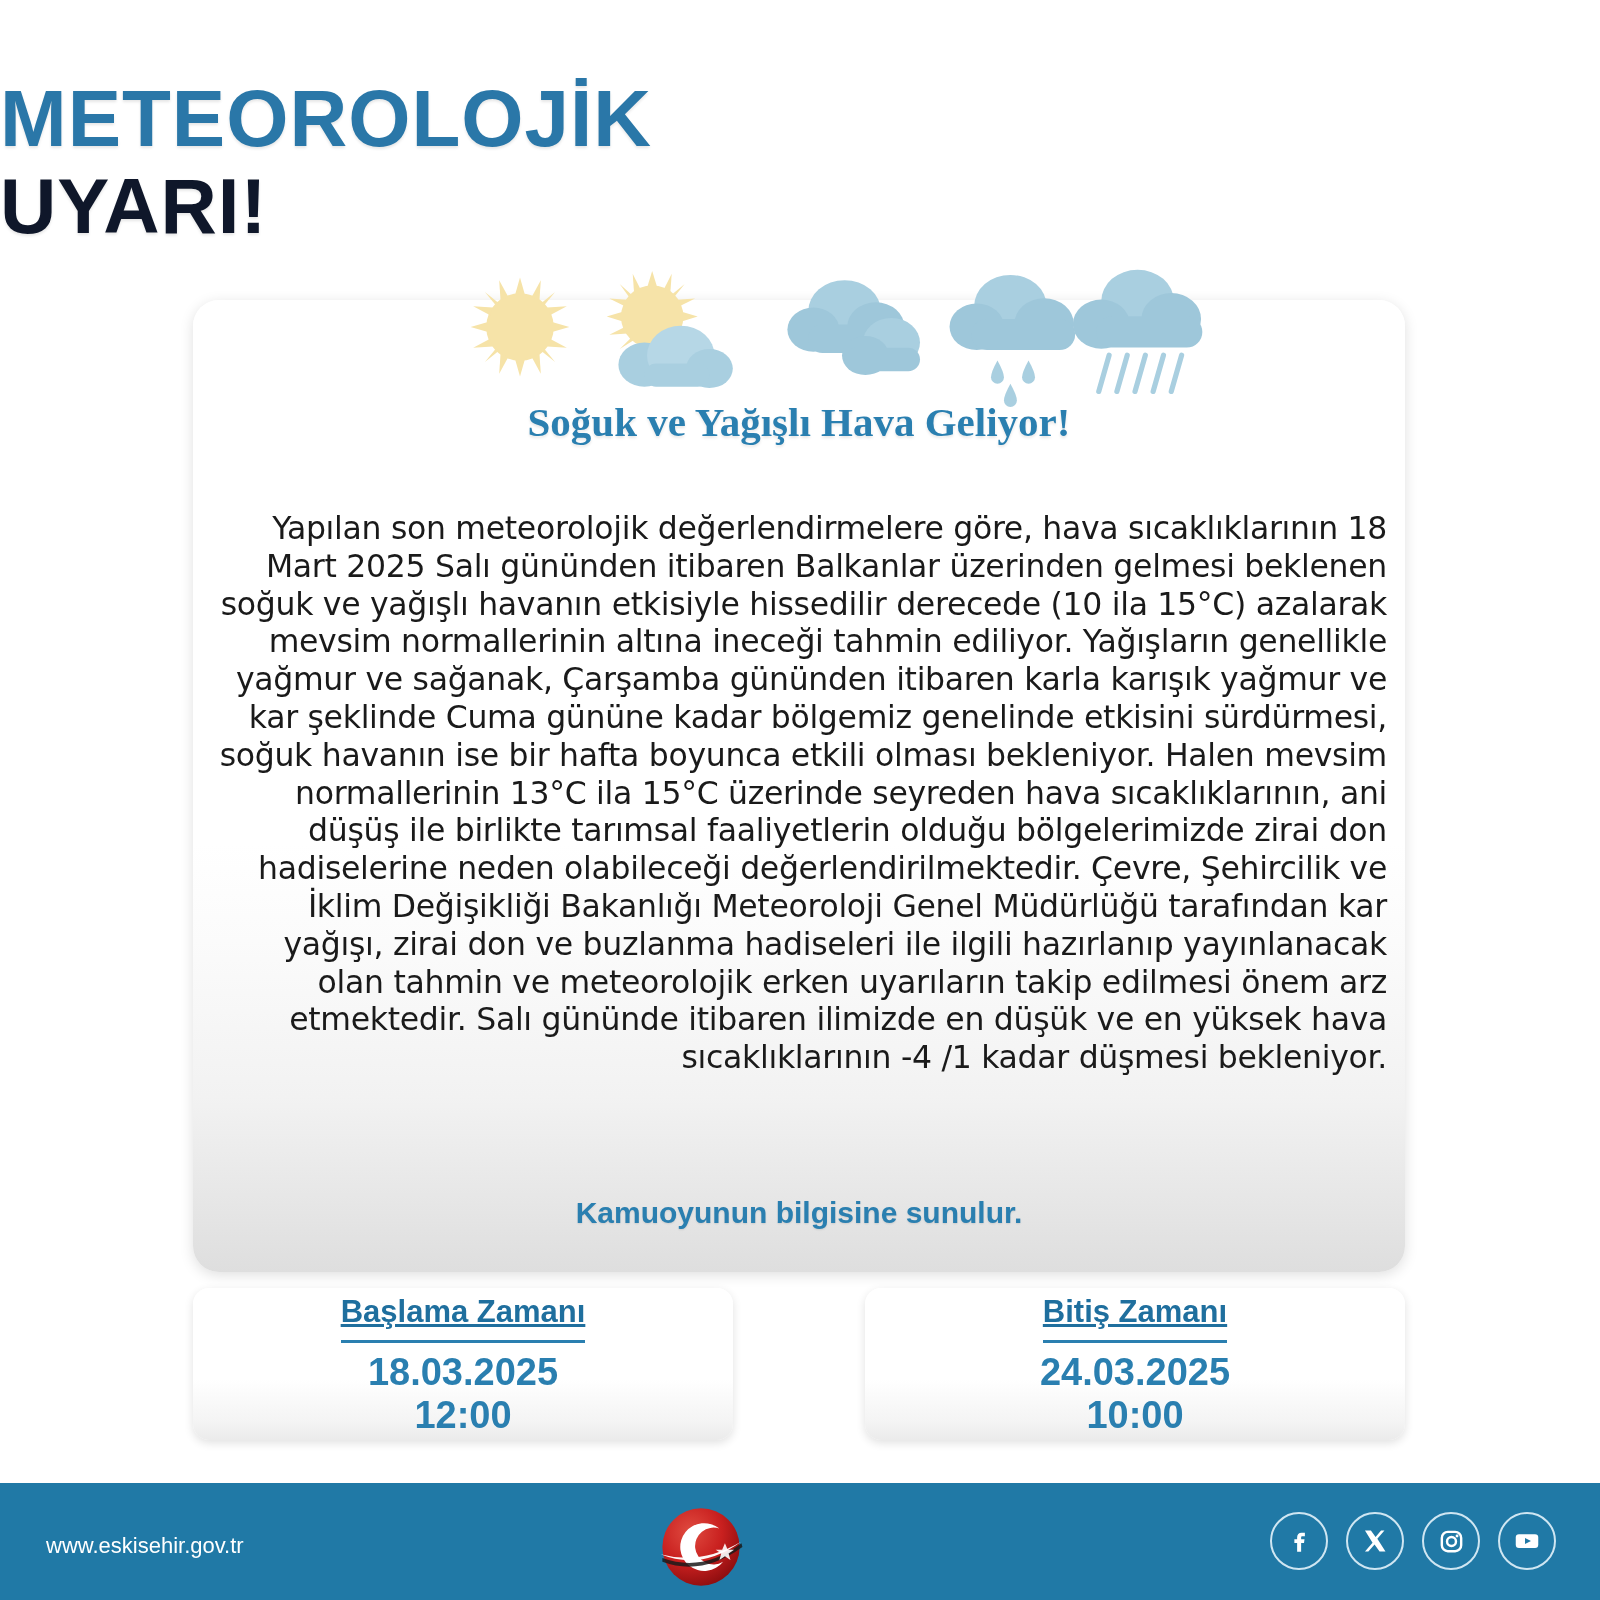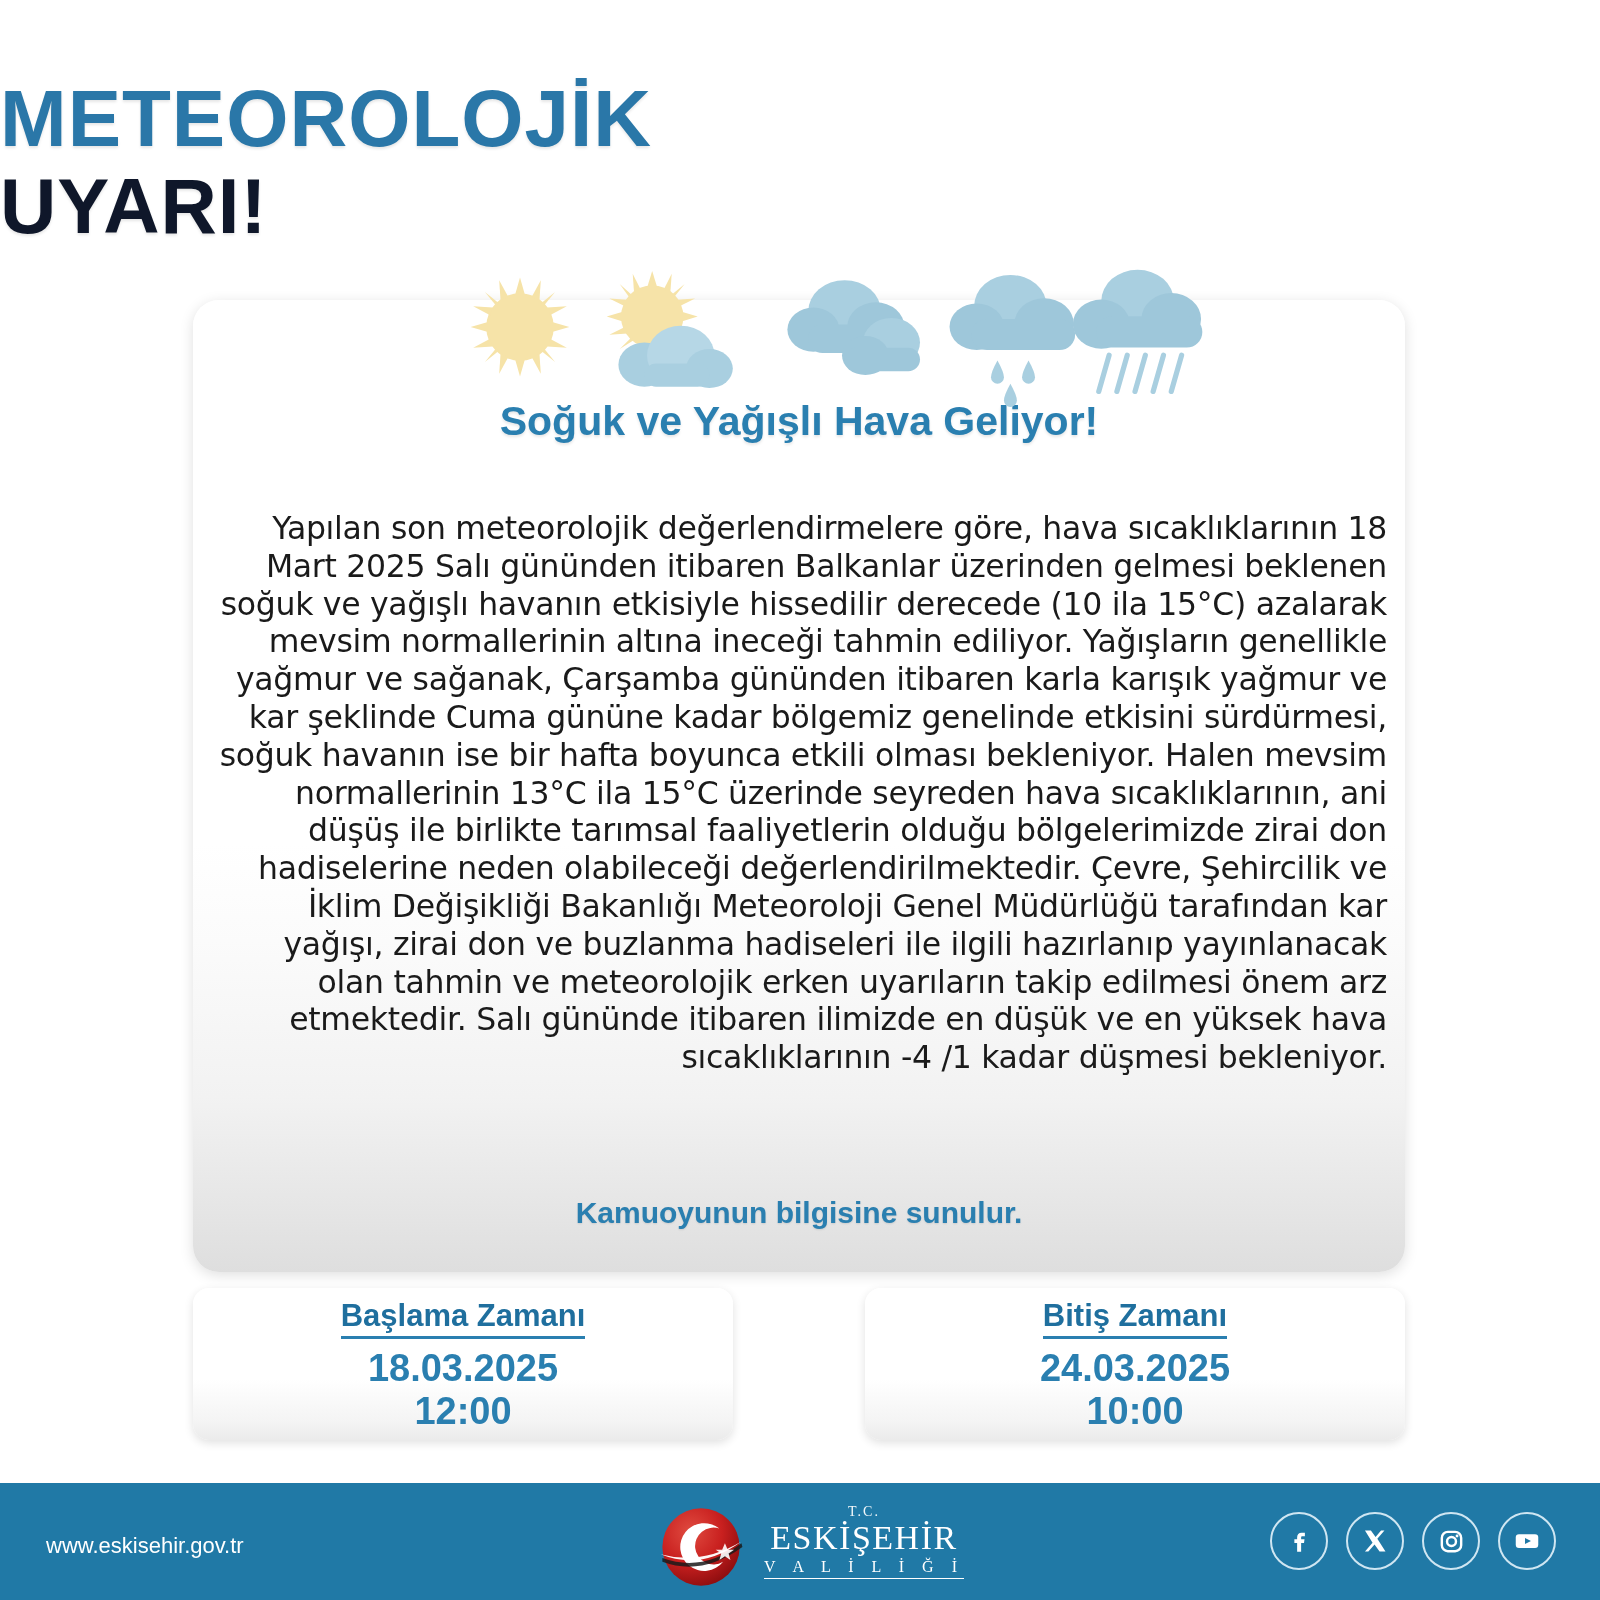--- a/index.html
+++ b/index.html
@@ -85,20 +85,21 @@
   .card-heading {
     position: absolute;
     top: 98px;
     left: 0;
     width: 100%;
     text-align: center;
     font-size: 41px;
     font-weight: bold;
     color: #2a7fb0;
     text-shadow: 0 2px 3px rgba(0,0,0,0.10);
+    font-family: Liberation Serif, serif;
   }
 
   .body-text {
     position: absolute;
     top: 210px;
     left: 18px;
     width: 1176px;
     text-align: justify;
     text-justify: inter-word;
     font-size: 31.5px;
@@ -144,23 +145,24 @@
     align-items: center;
     justify-content: center;
     padding-top: 4px;
     box-sizing: border-box;
   }
   .time-label {
     font-size: 31px;
     font-weight: bold;
     color: #1f6f9e;
     border-bottom: 3px solid #2a7fb0;
-    padding-bottom: 3px;
+    padding-bottom: 11px;
     line-height: 1.1;
     margin-bottom: 8px;
+    text-decoration: underline;
   }
   .time-date {
     font-size: 38px;
     font-weight: bold;
     color: #2a7fb0;
     line-height: 1.14;
   }
   .time-hour {
     font-size: 38px;
     font-weight: bold;
@@ -402,25 +404,20 @@
             <stop offset="55%" stop-color="#c9201f"></stop>
             <stop offset="100%" stop-color="#8c0d0f"></stop>
           </radialGradient>
         </defs>
         <circle cx="50" cy="50" r="42" fill="url(#sphereGrad)"></circle>
         <path d="M70 30 a26 26 0 1 0 4 36 a20 20 0 1 1 -4 -36 z" fill="#ffffff"></path>
         <path d="M6 58 q44 18 88 -14 q-44 26 -88 14z" fill="#ffffff" opacity="0.96"></path>
         <path d="M8 62 q44 16 86 -16 l1 4 q-44 32 -87 16z" fill="#1b1b1b" opacity="0.85"></path>
         <polygon points="76,46 79,53 86,53 80,57 82,64 76,60 70,64 72,57 66,53 73,53" fill="#ffffff" opacity="0.9"></polygon>
       </svg>
-      <div class="logo-text">
-        <div class="logo-tc">T.C.</div>
-        <div class="logo-city">ESKİŞEHİR</div>
-        <div class="logo-val">V A L İ L İ Ğ İ</div>
-      </div>
     </div>
 
     <div class="socials">
 
       <div class="soc">
         <svg width="30" height="30" viewBox="0 0 24 24">
           <path d="M14.6 8.2h2.1V5.4h-2.6c-2.3 0-3.6 1.4-3.6 3.6v1.6H8.3v2.9h2.2v7.1h3.2v-7.1h2.3l.4-2.9h-2.7V9.4c0-.8.3-1.2 1.1-1.2z" fill="#ffffff"></path>
         </svg>
       </div>
 

